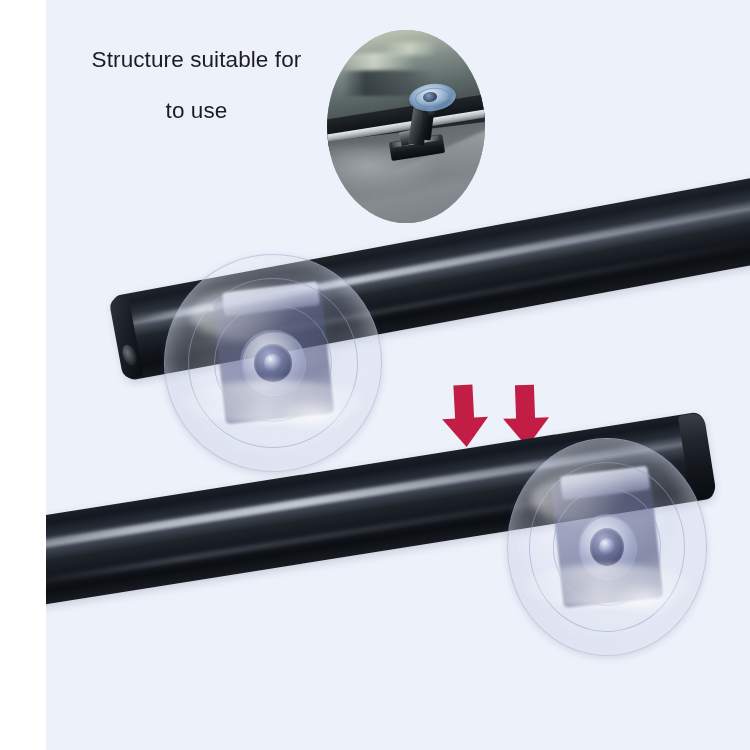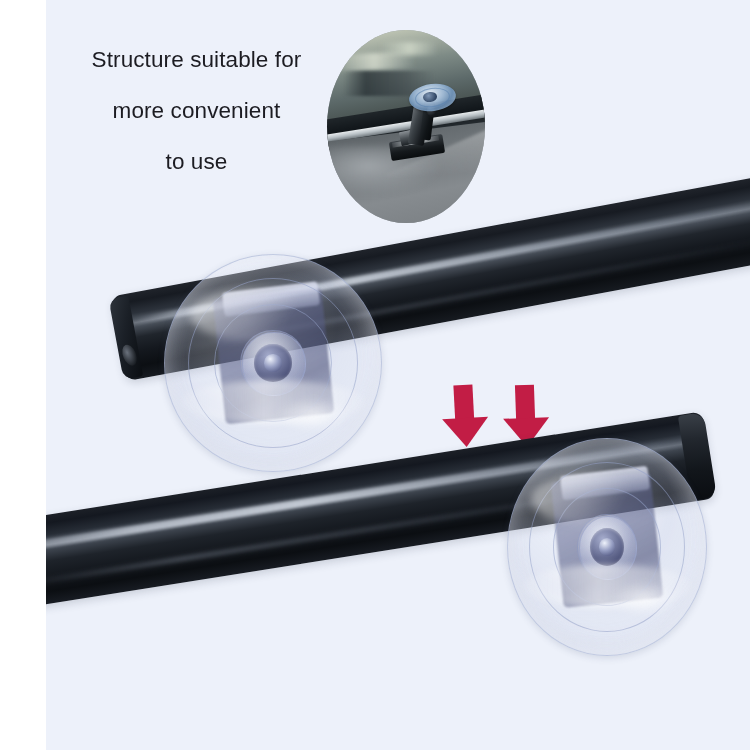--- a/index.html
+++ b/index.html
@@ -395,21 +395,20 @@
   #arrow-left  { left: 0px;  transform: rotate(-3deg); }
   #arrow-right { left: 61px; transform: rotate(-2deg); }
 </style>
 </head>
 <body>
 
 <div id="stage" style="background: rgb(237, 241, 250);">
 
   <div id="headline" style="color: rgb(28, 28, 34);">
     <span class="line">Structure suitable for</span>
-    <span class="line">more convenient</span>
     <span class="line">to use</span>
   </div>
 
   <div id="inset">
     <div class="inset-layer ws-glass"></div>
     <div class="inset-layer ws-blur1"></div>
     <div class="inset-layer ws-blur2"></div>
     <div class="inset-layer ws-dark-building"></div>
     <div class="inset-layer dash-trim"></div>
     <div class="inset-layer dash-chrome"></div>

